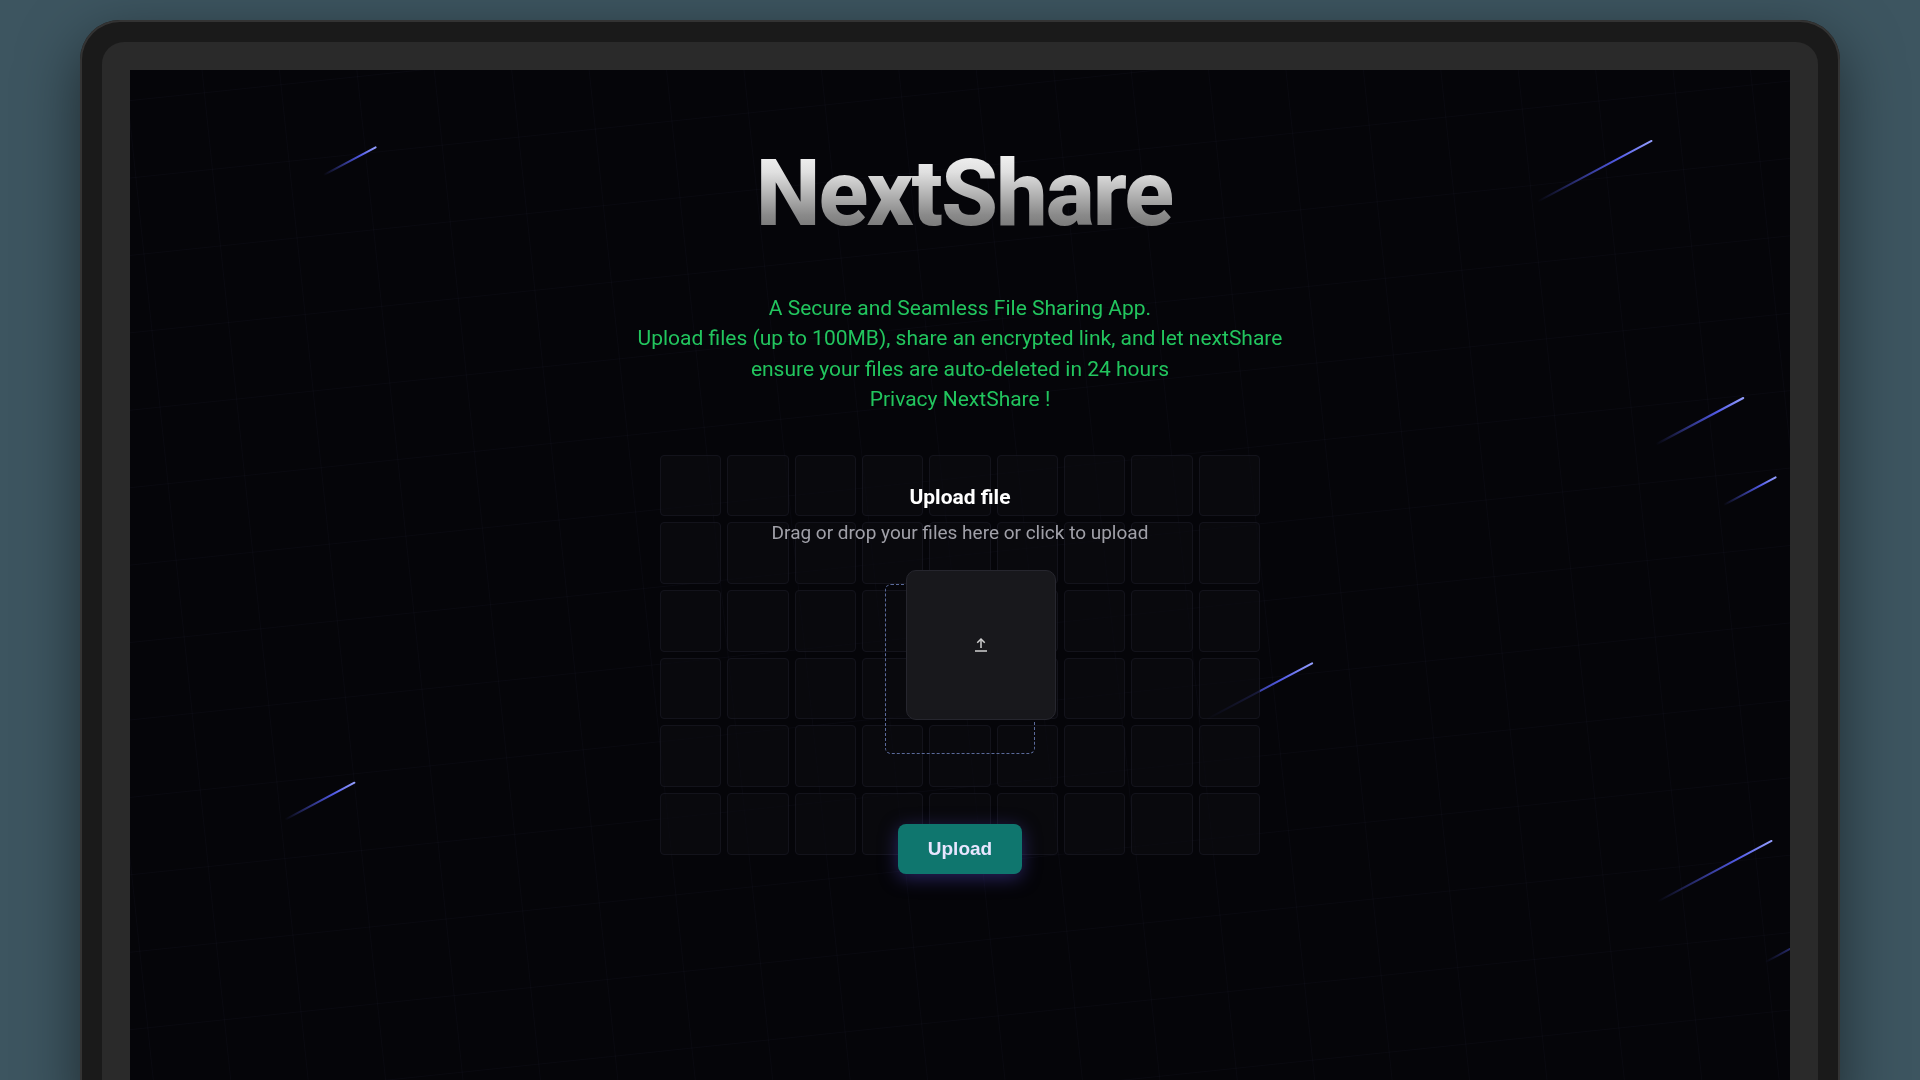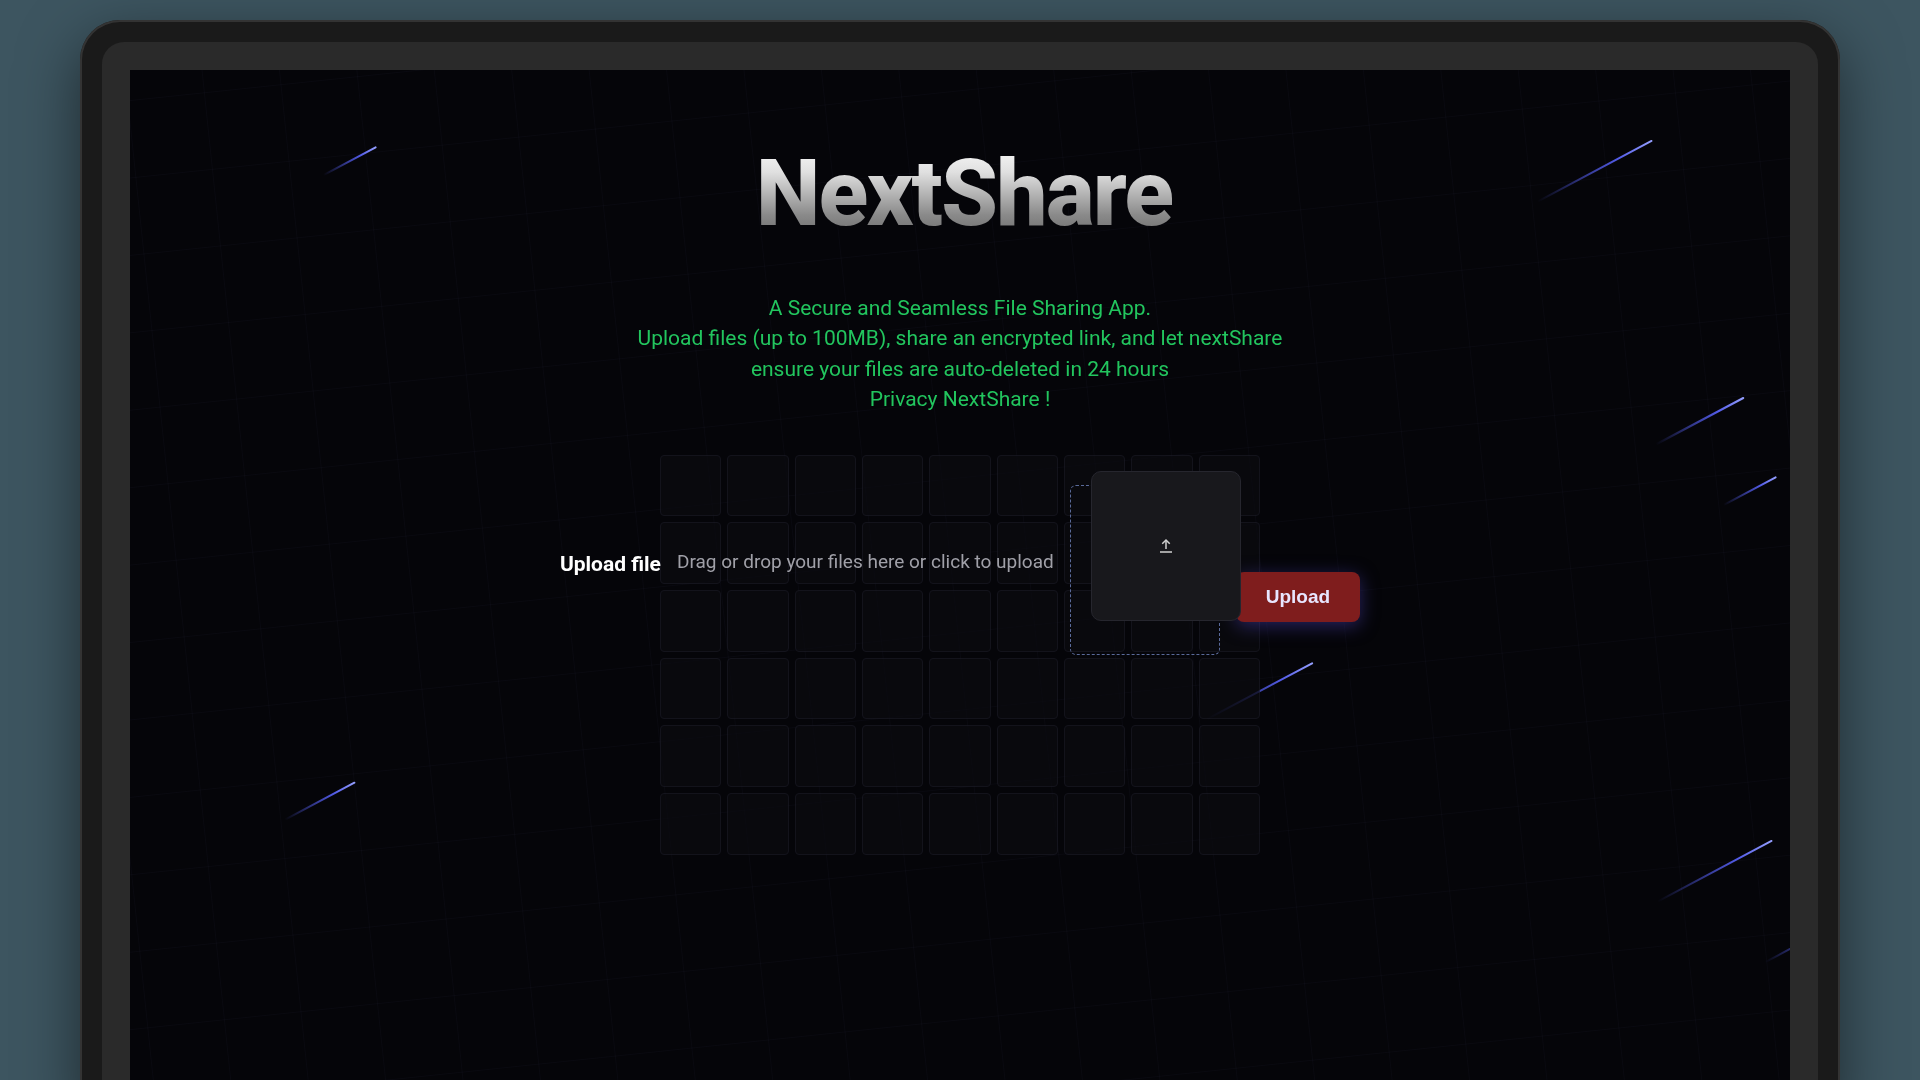--- a/index.html
+++ b/index.html
@@ -98,23 +98,22 @@
   text-align: center;
   max-width: 680px;
 }
 
 .tagline p { margin: 0; }
 
 .upload-area {
   margin-top: 70px;
   position: relative;
   display: flex;
-  flex-direction: row;
+  flex-direction: column;
   align-items: center;
-  gap: 16px;
 }
 
 .tiles-bg {
   position: absolute;
   top: -30px;
   left: 50%;
   transform: translateX(-50%);
   width: 600px;
   height: 400px;
   display: grid;
@@ -134,21 +133,21 @@
 .upload-heading {
   color: #ffffff;
   font-size: 21px;
   font-weight: 700;
   margin-bottom: 12px;
 }
 
 .upload-sub {
   color: #a0a0a8;
   font-size: 19px;
-  margin-bottom: 16px;
+  margin-bottom: 40px;
 }
 
 .dropzone {
   width: 150px;
   height: 170px;
   border: 1.5px dashed #5a6a9a;
   border-radius: 6px;
   position: relative;
   display: flex;
   align-items: center;
@@ -172,22 +171,22 @@
 
 .upload-icon {
   width: 18px;
   height: 18px;
   stroke: #d0d0d0;
   stroke-width: 2;
   fill: none;
 }
 
 .upload-button {
-  margin-top: 54px;
-  background: #7f1d1d;
+  margin-top: 70px;
+  background: #0f766e;
   color: #e8e6ff;
   border: none;
   padding: 14px 30px;
   font-size: 19px;
   font-weight: 600;
   border-radius: 8px;
   cursor: pointer;
   box-shadow: 0 4px 18px rgba(74,63,181,0.5);
 }
 </style>

